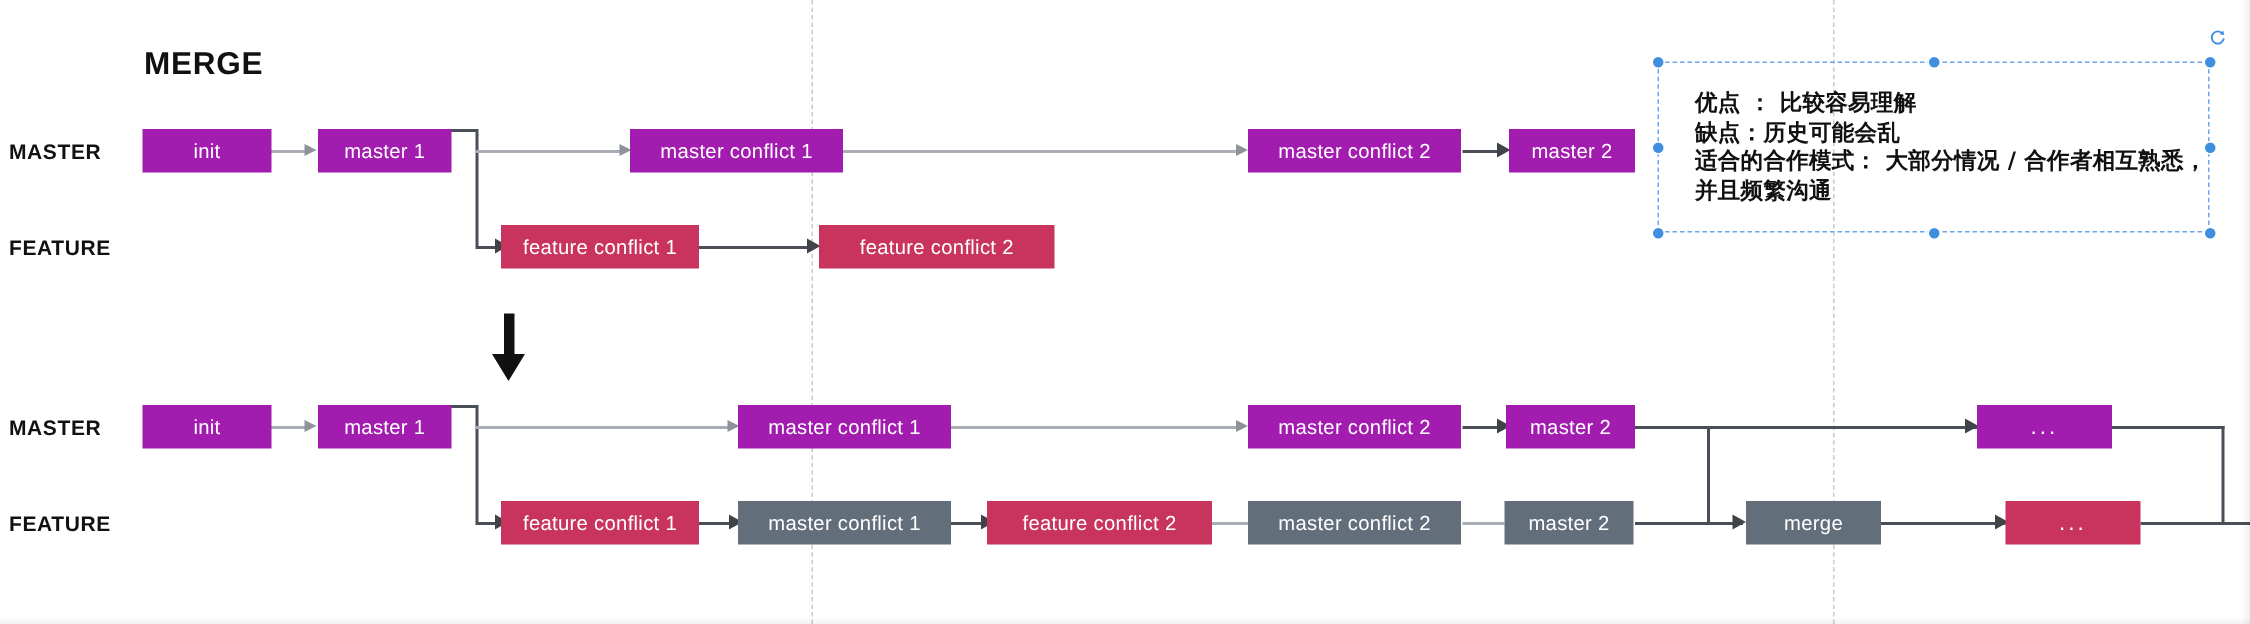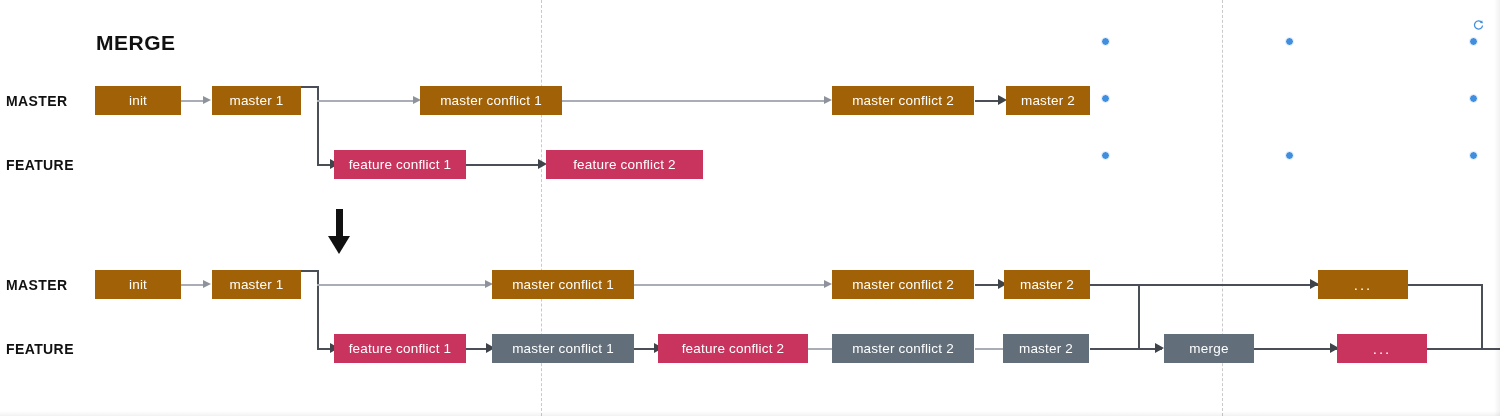--- a/index.html
+++ b/index.html
@@ -44,21 +44,21 @@
     display:flex;
     align-items:center;
     justify-content:center;
     color:#ffffff;
     font-size:13.5px;
     line-height:1;
     white-space:nowrap;
     box-sizing:border-box;
     letter-spacing:0.2px;
   }
-  .node.blue{background:#a16207;}
+  .node.blue{background:#a21caf;}
   .node.crimson{background:#C9345F;}
   .node.gray{background:#626E7A;}
   .node.ellipsis{font-size:15px;letter-spacing:2px;}
 
   
   .hline{position:absolute;height:0;border-top-width:2px;border-top-style:solid;}
   .vline{position:absolute;width:0;border-left-width:2px;border-left-style:solid;}
   .lite{border-color:#a9adb5;}
   .dark{border-color:#4a4f57;}
 
@@ -239,20 +239,26 @@
   <div class="node gray" style="left:1003px;top:334px;width:86px;height:29px;">
     <span>master 2</span>
   </div>
   <div class="node gray" style="left:1164px;top:334px;width:90px;height:29px;">
     <span>merge</span>
   </div>
   <div class="node crimson ellipsis" style="left:1337px;top:334px;width:90px;height:29px;">
     <span>...</span>
   </div>
 
+  <div class="selbox" style="left:1105px;top:41px;width:368px;height:114px;">
+    <div class="seltext" style="left:24px;top:17px;">优点 ： 比较容易理解
+缺点：历史可能会乱
+适合的合作模式： 大部分情况 / 合作者相互熟悉，
+并且频繁沟通</div>
+  </div>
 
   <div class="handle" style="left:1100.5px;top:36.5px;"></div>
   <div class="handle" style="left:1284.5px;top:36.5px;"></div>
   <div class="handle" style="left:1468.5px;top:36.5px;"></div>
   <div class="handle" style="left:1100.5px;top:93.5px;"></div>
   <div class="handle" style="left:1468.5px;top:93.5px;"></div>
   <div class="handle" style="left:1100.5px;top:150.5px;"></div>
   <div class="handle" style="left:1284.5px;top:150.5px;"></div>
   <div class="handle" style="left:1468.5px;top:150.5px;"></div>
 

